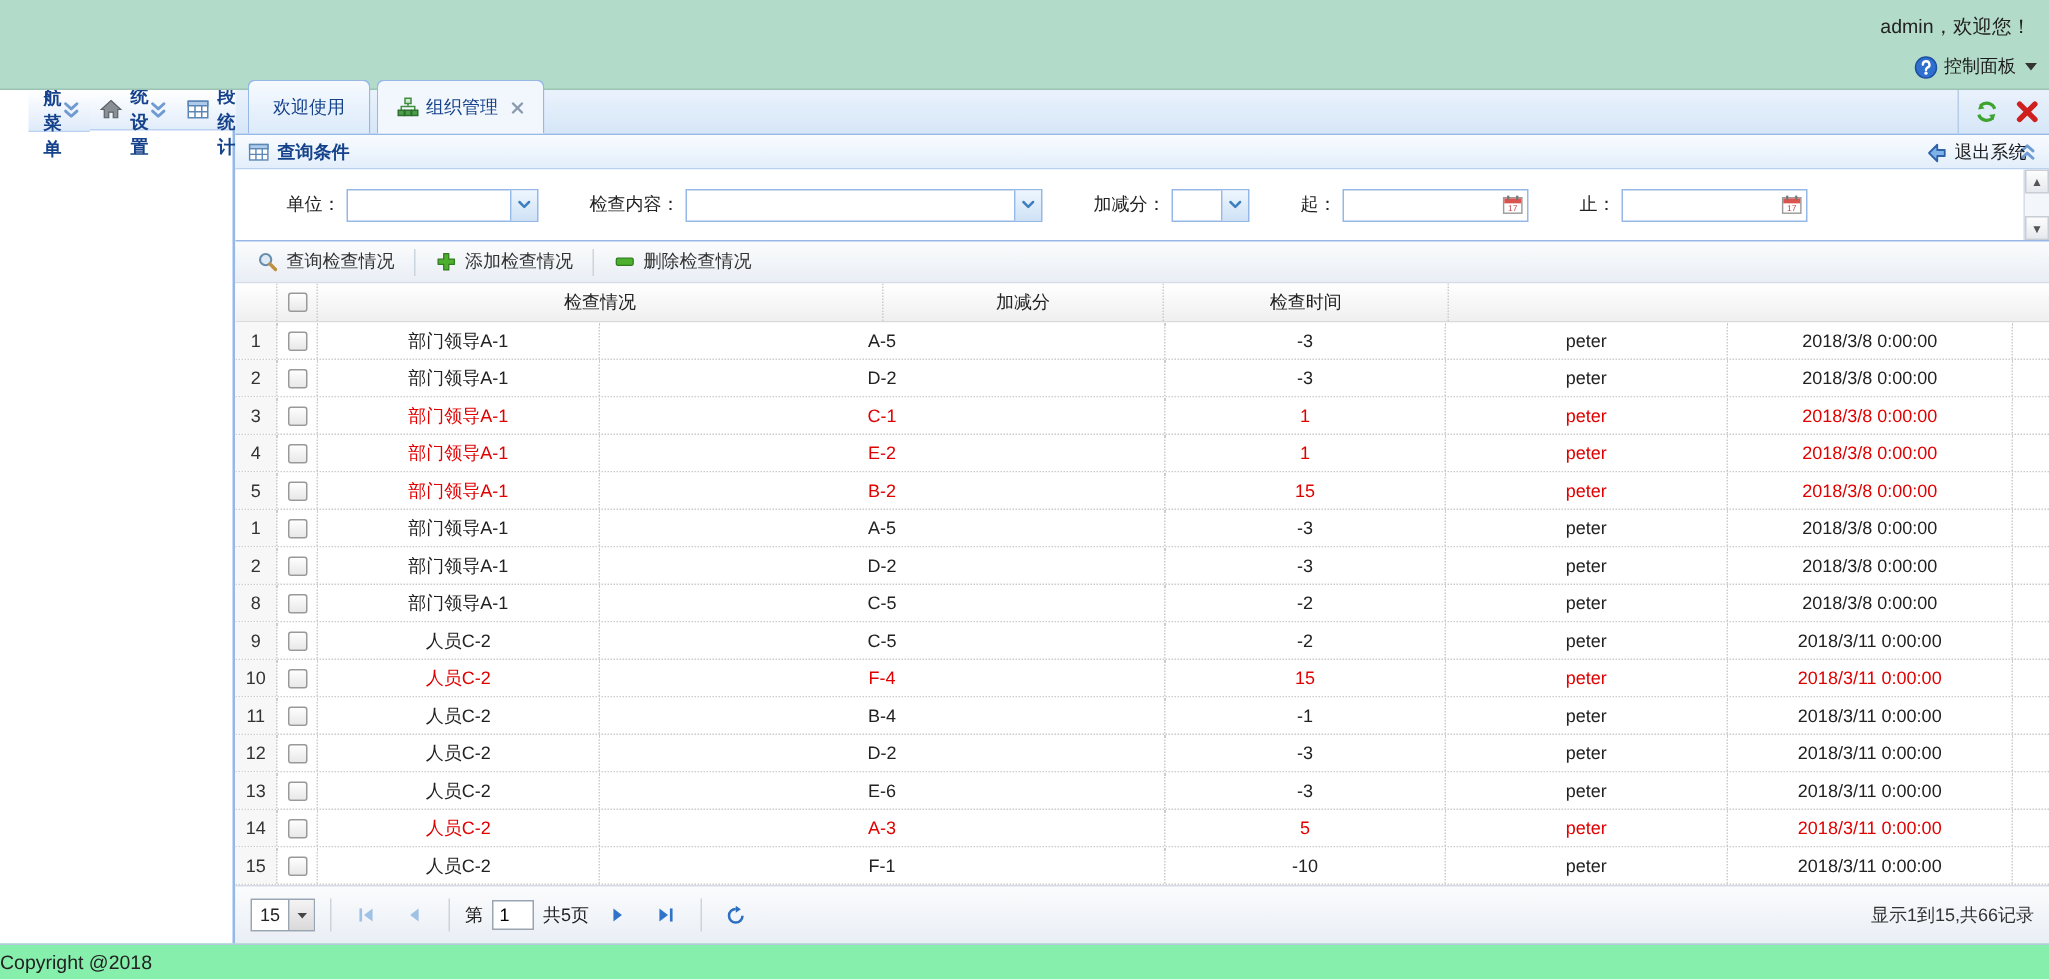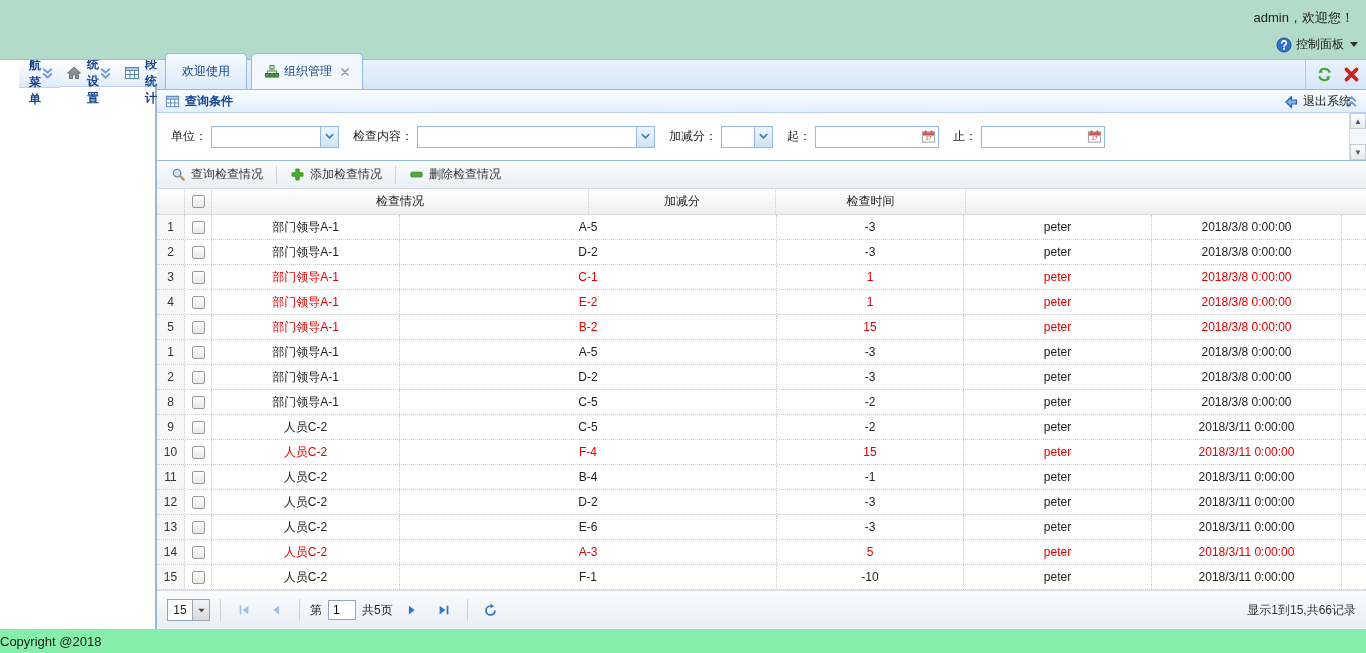--- a/index.html
+++ b/index.html
@@ -46,21 +46,21 @@
   .tab .lbl { margin:0 4px; color:#15428b; }
   .tab .close { margin-left:4px; cursor:pointer; display:inline-flex; }
   .tab-tools { position:absolute; right:6px; top:0; height:29px; display:flex; align-items:center; gap:10px; padding-left:10px; border-left:1px solid #b6cdea; }
   .tab-tools .tool { cursor:pointer; display:inline-flex; }
 
   
   .panel-header { height:23px; flex:0 0 23px; background:linear-gradient(#f9fcff,#e2eefb); border-bottom:1px solid #b9d2f1;
     display:flex; align-items:center; padding:0 8px; color:#15428b; font-weight:bold; }
   .panel-header .lbl { flex:1; margin-left:5px; }
   .query-row { height:48px; flex:0 0 48px; background:#fff; border-bottom:1px solid #95b8e7; display:flex; align-items:center; padding:0 0 0 14px; position:relative; }
-  .f-label { color:#222; margin-right:4px; white-space:nowrap; }
+  .f-label { color:#222; margin-right:4px; white-space:nowrap;margin-left:20px; }
   .combo { display:flex; height:22px; border:1px solid #95b8e7; background:#fff; margin-right:14px; }
   .combo input { border:none; outline:none; height:100%; padding:0 4px; font-size:12px; flex:1; min-width:0; background:transparent;}
   .combo .arrow-btn { width:18px; background:linear-gradient(#eef6fe,#cfe2f5); border-left:1px solid #95b8e7; display:flex; align-items:center; justify-content:center; cursor:pointer; }
   .combo.w-unit { width:128px; } .combo.w-content { width:238px; } .combo.w-score { width:52px; }
   .datebox { display:flex; align-items:center; height:22px; border:1px solid #95b8e7; background:#fff; margin-right:14px; width:124px; }
   .datebox input { border:none; outline:none; flex:1; min-width:0; padding:0 4px; font-size:12px; }
   .datebox .cal { padding:0 2px; cursor:pointer; display:inline-flex; }
   .mini-scroll { position:absolute; right:0; top:0; width:17px; height:47px; background:#f3f6fa; border-left:1px solid #d5dde8;
     display:flex; flex-direction:column; justify-content:space-between; }
   .mini-scroll .sbtn { height:16px; background:linear-gradient(#fdfdfd,#e6e9ee); border:1px solid #c8cdd6; display:flex; align-items:center; justify-content:center; cursor:pointer; font-size:8px; color:#555;}

